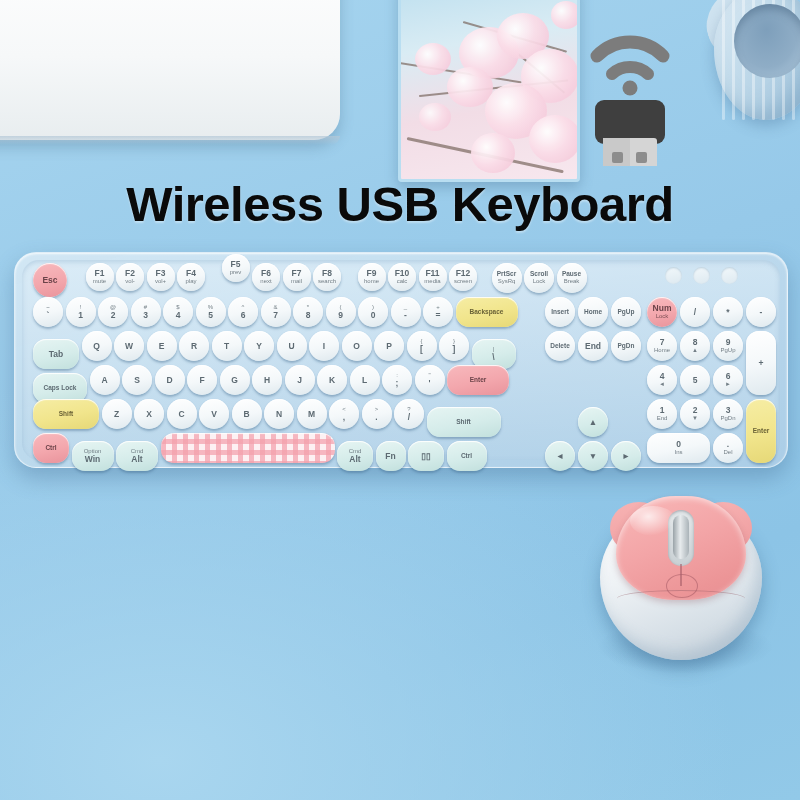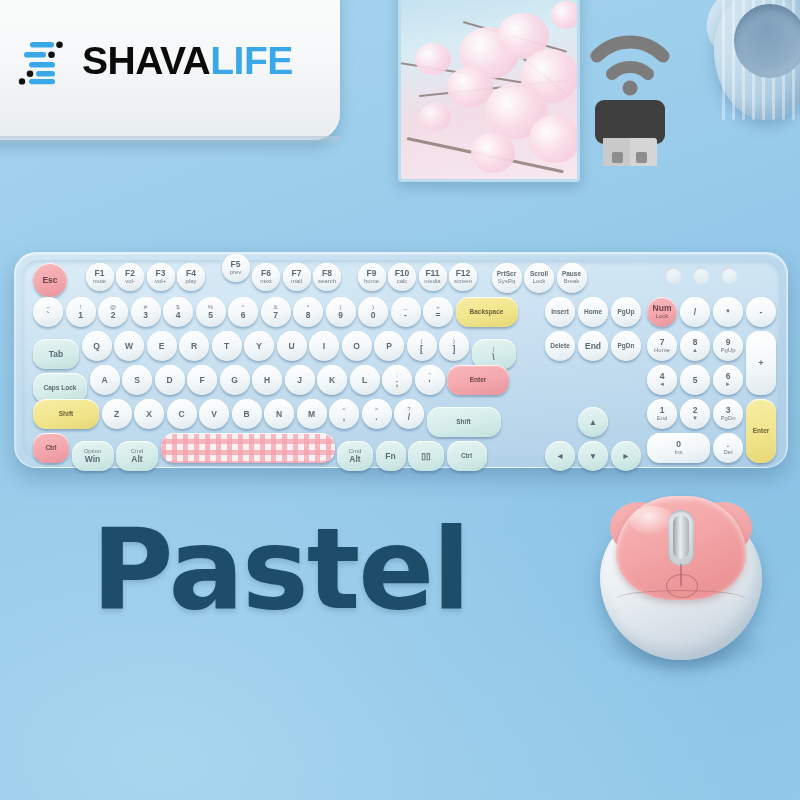--- a/index.html
+++ b/index.html
@@ -121,37 +121,20 @@
 </style>
 </head>
 <body>
 
 <div class="stage">
 
   <div class="laptop">
     
   </div>
 
-  <div style="position:absolute;left:16px;top:36px;display:flex;align-items:center;gap:16px;">
-    <svg width="50" height="50" viewBox="0 0 50 50">
-      <rect x="14" y="6" width="24" height="5.6" rx="2.8" fill="#3aa7e8"></rect>
-      <circle cx="43.5" cy="8.8" r="3.3" fill="#111"></circle>
-      <rect x="8" y="16" width="22" height="5.6" rx="2.8" fill="#3aa7e8"></rect>
-      <circle cx="35.5" cy="18.8" r="3.3" fill="#111"></circle>
-      <rect x="13" y="26" width="26" height="5.6" rx="2.8" fill="#3aa7e8"></rect>
-      <rect x="20" y="35" width="19" height="5.6" rx="2.8" fill="#3aa7e8"></rect>
-      <circle cx="14" cy="37.8" r="3.3" fill="#111"></circle>
-      <rect x="13" y="43" width="26" height="5.2" rx="2.6" fill="#3aa7e8"></rect>
-      <circle cx="6" cy="45.4" r="3.2" fill="#111"></circle>
-    </svg>
-    <div style="display:flex;align-items:baseline;font-size:39px;font-weight:bold;letter-spacing:-.5px;">
-      <span style="color:#0b0b0b;">SHAVA</span>
-      <span style="color:#3aa7e8;">LIFE</span>
-    </div>
-  </div>
 
   <div class="postcard">
     <div class="branch" style="left:-8px;top:74px;width:130px;height:2.4px;transform:rotate(9deg);"></div>
     <div class="branch" style="left:18px;top:108px;width:150px;height:2.2px;transform:rotate(-6deg);"></div>
     <div class="branch" style="left:62px;top:34px;width:108px;height:2px;transform:rotate(16deg);"></div>
     <div class="branch" style="left:6px;top:150px;width:160px;height:2.6px;transform:rotate(12deg);"></div>
     <div class="branch" style="left:110px;top:60px;width:70px;height:1.8px;transform:rotate(40deg);"></div>
     <div class="blossom" style="left:58px;top:40px;width:60px;height:52px;"></div>
     <div class="blossom" style="left:96px;top:26px;width:52px;height:46px;"></div>
     <div class="blossom" style="left:120px;top:62px;width:58px;height:54px;"></div>
@@ -188,20 +171,21 @@
       </g>
       <circle cx="55" cy="62" r="7.5" fill="#7c7c7c"></circle>
       <rect x="20" y="74" width="70" height="44" rx="9" fill="#3f3f3f"></rect>
       <rect x="28" y="112" width="54" height="44" rx="3" fill="#d5d5d5"></rect>
       <rect x="28" y="112" width="27" height="44" fill="#c9c9c9"></rect>
       <rect x="37" y="126" width="11" height="11" rx="2" fill="#8d8d8d"></rect>
       <rect x="61" y="126" width="11" height="11" rx="2" fill="#8d8d8d"></rect>
     </svg>
   </div>
 
+  <div class="headline">Wireless USB Keyboard</div>
 
   <div class="kb">
     <div class="kb-inner"></div>
 
     <div class="indic" style="left:650px;top:14px;width:17px;height:17px;"></div>
     <div class="indic" style="left:678px;top:14px;width:17px;height:17px;"></div>
     <div class="indic" style="left:706px;top:14px;width:17px;height:17px;"></div>
 
     <div id="kb-keys">
         <div class="key pink" style="left: 18px; top: 10px; width: 34px; height: 34px;">
@@ -574,15 +558,14 @@
     <div class="mouse-ear-r"></div>
     <div class="mouse-top"></div>
     <div class="mouse-seam"></div>
     <div class="mouse-wheelwell"></div>
     <div class="mouse-wheel"></div>
     <div class="mouse-split"></div>
     <div class="mouse-ring"></div>
     <div class="mouse-gloss"></div>
   </div>
 
-  <div class="bigword w1">Pastel</div>
 
 </div>
 
 </body></html>

